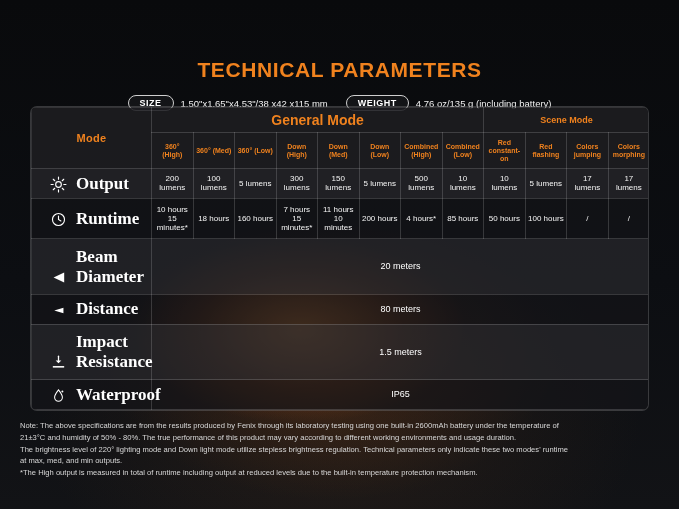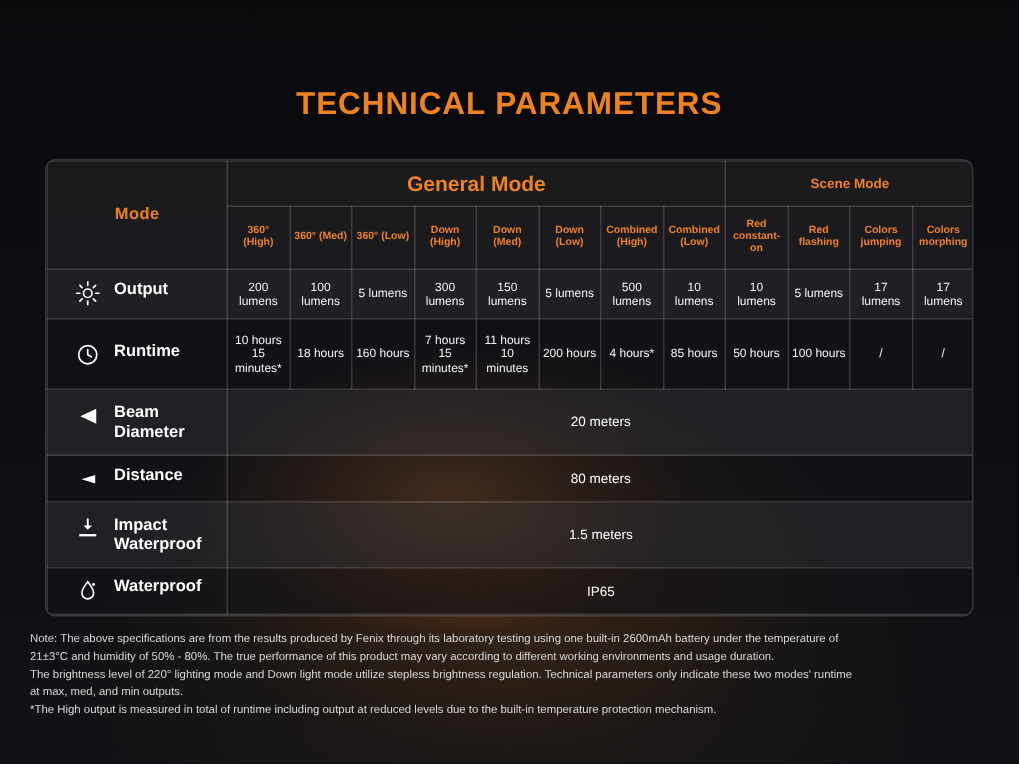--- a/index.html
+++ b/index.html
@@ -79,24 +79,25 @@
   .mode-cell {
     color:#f0821e; font-weight:bold; font-size:11px;
     letter-spacing:0.3px;
     margin-top:44px;
   }
   .grp-general { color:#f0821e; font-weight:bold; font-size:14px; }
   .grp-scene { color:#f0821e; font-weight:bold; font-size:9px; }
   .col-h { color:#f0821e; font-size:7px; font-weight:bold; line-height:1.2; padding:3px 1px; }
 
   .lbl {
-    display:flex; align-items:flex-start; gap:9px;
+    display:flex; align-items:flex-end; gap:9px;
     padding-left:16px;
-    font-size:11px; font-weight:bold; color:#ffffff;
+    font-size:17px; font-weight:bold; color:#ffffff;
     text-align:left;
+    font-family:Liberation Serif, serif;
   }
   td.lbl-td { text-align:left; }
   .ico { width:17px; height:17px; flex:0 0 17px; display:block; }
   .val { font-size:8px; color:#f4f4f4; }
   .val-merged { font-size:9px; color:#ffffff; }
 
   .note {
     position:absolute;
     left:20px; top:420px; width:620px;
     font-size:7.6px; color:#d8d8d8; line-height:1.55;
@@ -105,20 +106,30 @@
 </style>
 </head>
 <body>
 
 <div class="bg-glow"></div>
 
 <div class="wrap">
 
   <div class="title">TECHNICAL PARAMETERS</div>
 
+  <div class="chips">
+    <div class="chip">
+      <span class="pill">SIZE</span>
+      <span class="chip-val">1.50"x1.65"x4.53"/38 x42 x115 mm</span>
+    </div>
+    <div class="chip">
+      <span class="pill">WEIGHT</span>
+      <span class="chip-val">4.76 oz/135 g (including battery)</span>
+    </div>
+  </div>
 
   <div class="panel">
     <table class="spec">
       <colgroup>
         <col style="width:120px">
         <col span="12" style="width:41.5px">
       </colgroup>
       <tbody>
         <tr class="hdr-row">
           <td rowspan="2" class="mode-cell">Mode</td>
@@ -222,21 +233,21 @@
         </tr>
 
         <tr class="rowA">
           <td class="lbl-td">
             <div class="lbl">
               <svg class="ico" viewBox="0 0 24 24">
                 <path d="M12 3 V11" stroke="#ffffff" stroke-width="1.8" stroke-linecap="round"></path>
                 <path d="M8 9 L12 13 L16 9 Z" fill="#ffffff"></path>
                 <rect x="4" y="17" width="16" height="2.2" fill="#ffffff"></rect>
               </svg>
-              <span>Impact Waterproof</span>
+              <span>Impact Resistance</span>
             </div>
           </td>
           <td colspan="12" class="val-merged">1.5 meters</td>
         </tr>
 
         <tr class="rowB">
           <td class="lbl-td">
             <div class="lbl">
               <svg class="ico" viewBox="0 0 24 24">
                 <path d="M12 4 C12 4 6.5 11 6.5 14.6 A5.5 5.5 0 0 0 17.5 14.6 C17.5 11 12 4 12 4 Z" fill="none" stroke="#ffffff" stroke-width="1.5"></path>

